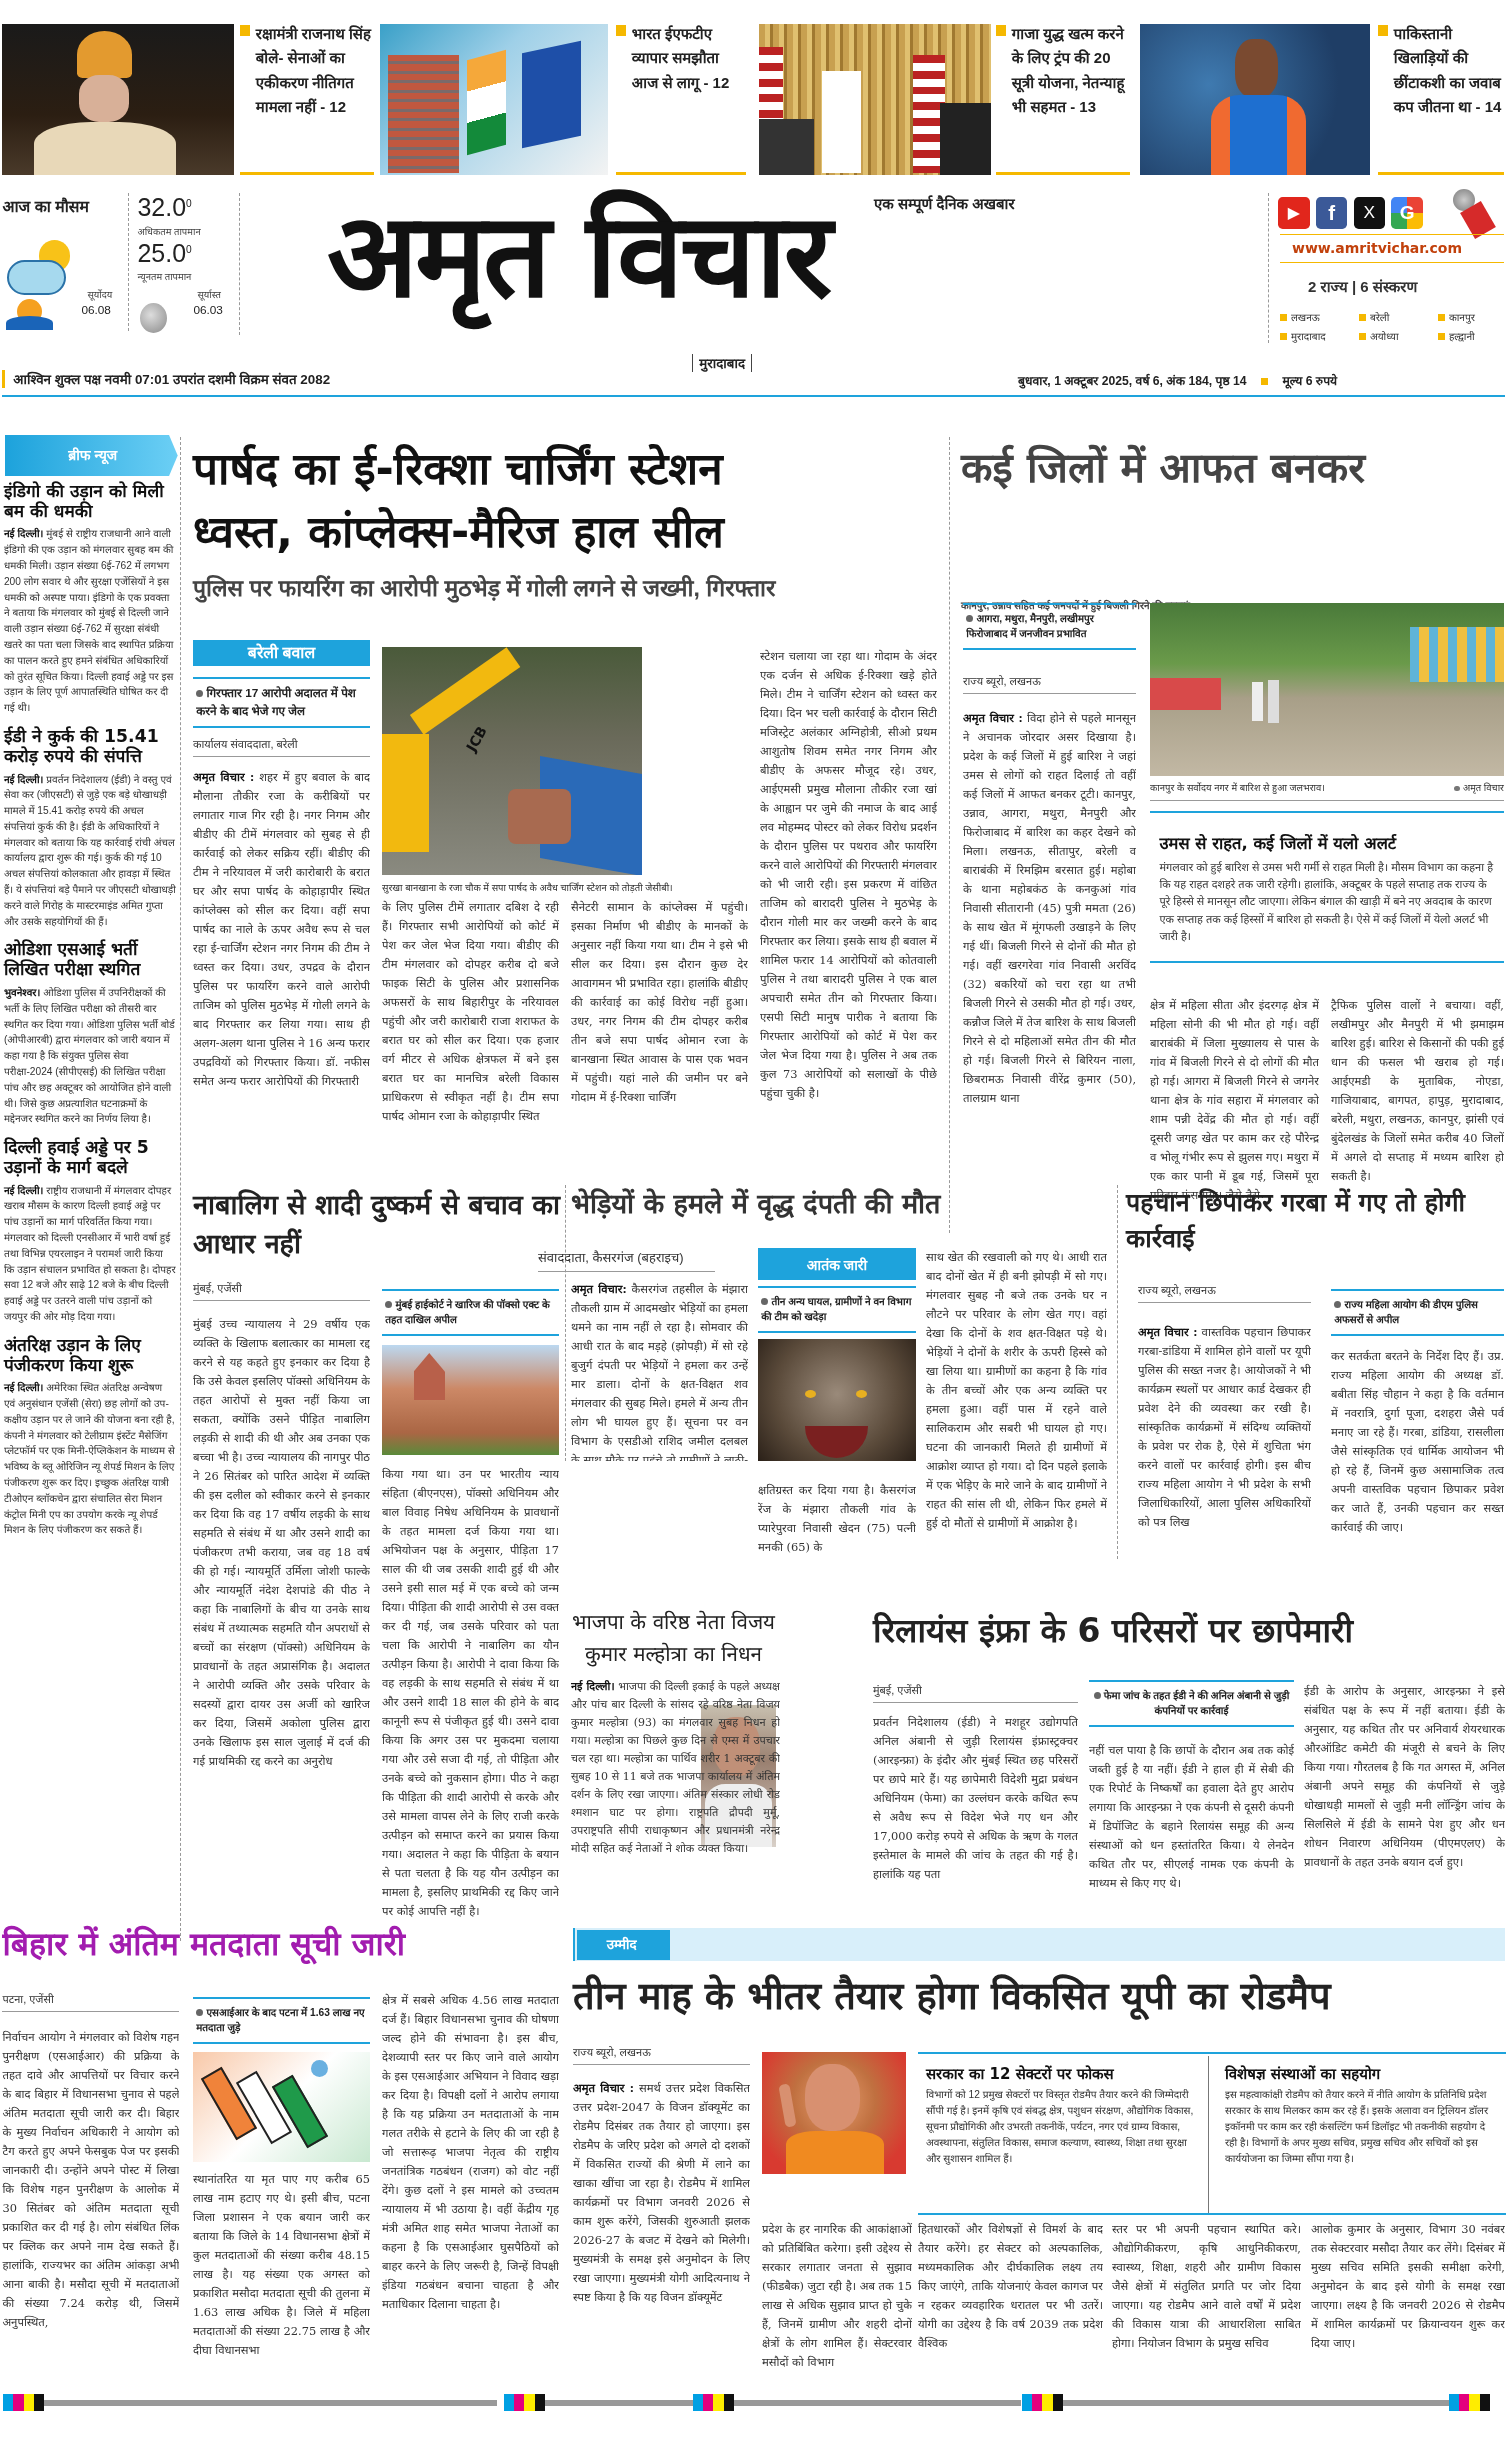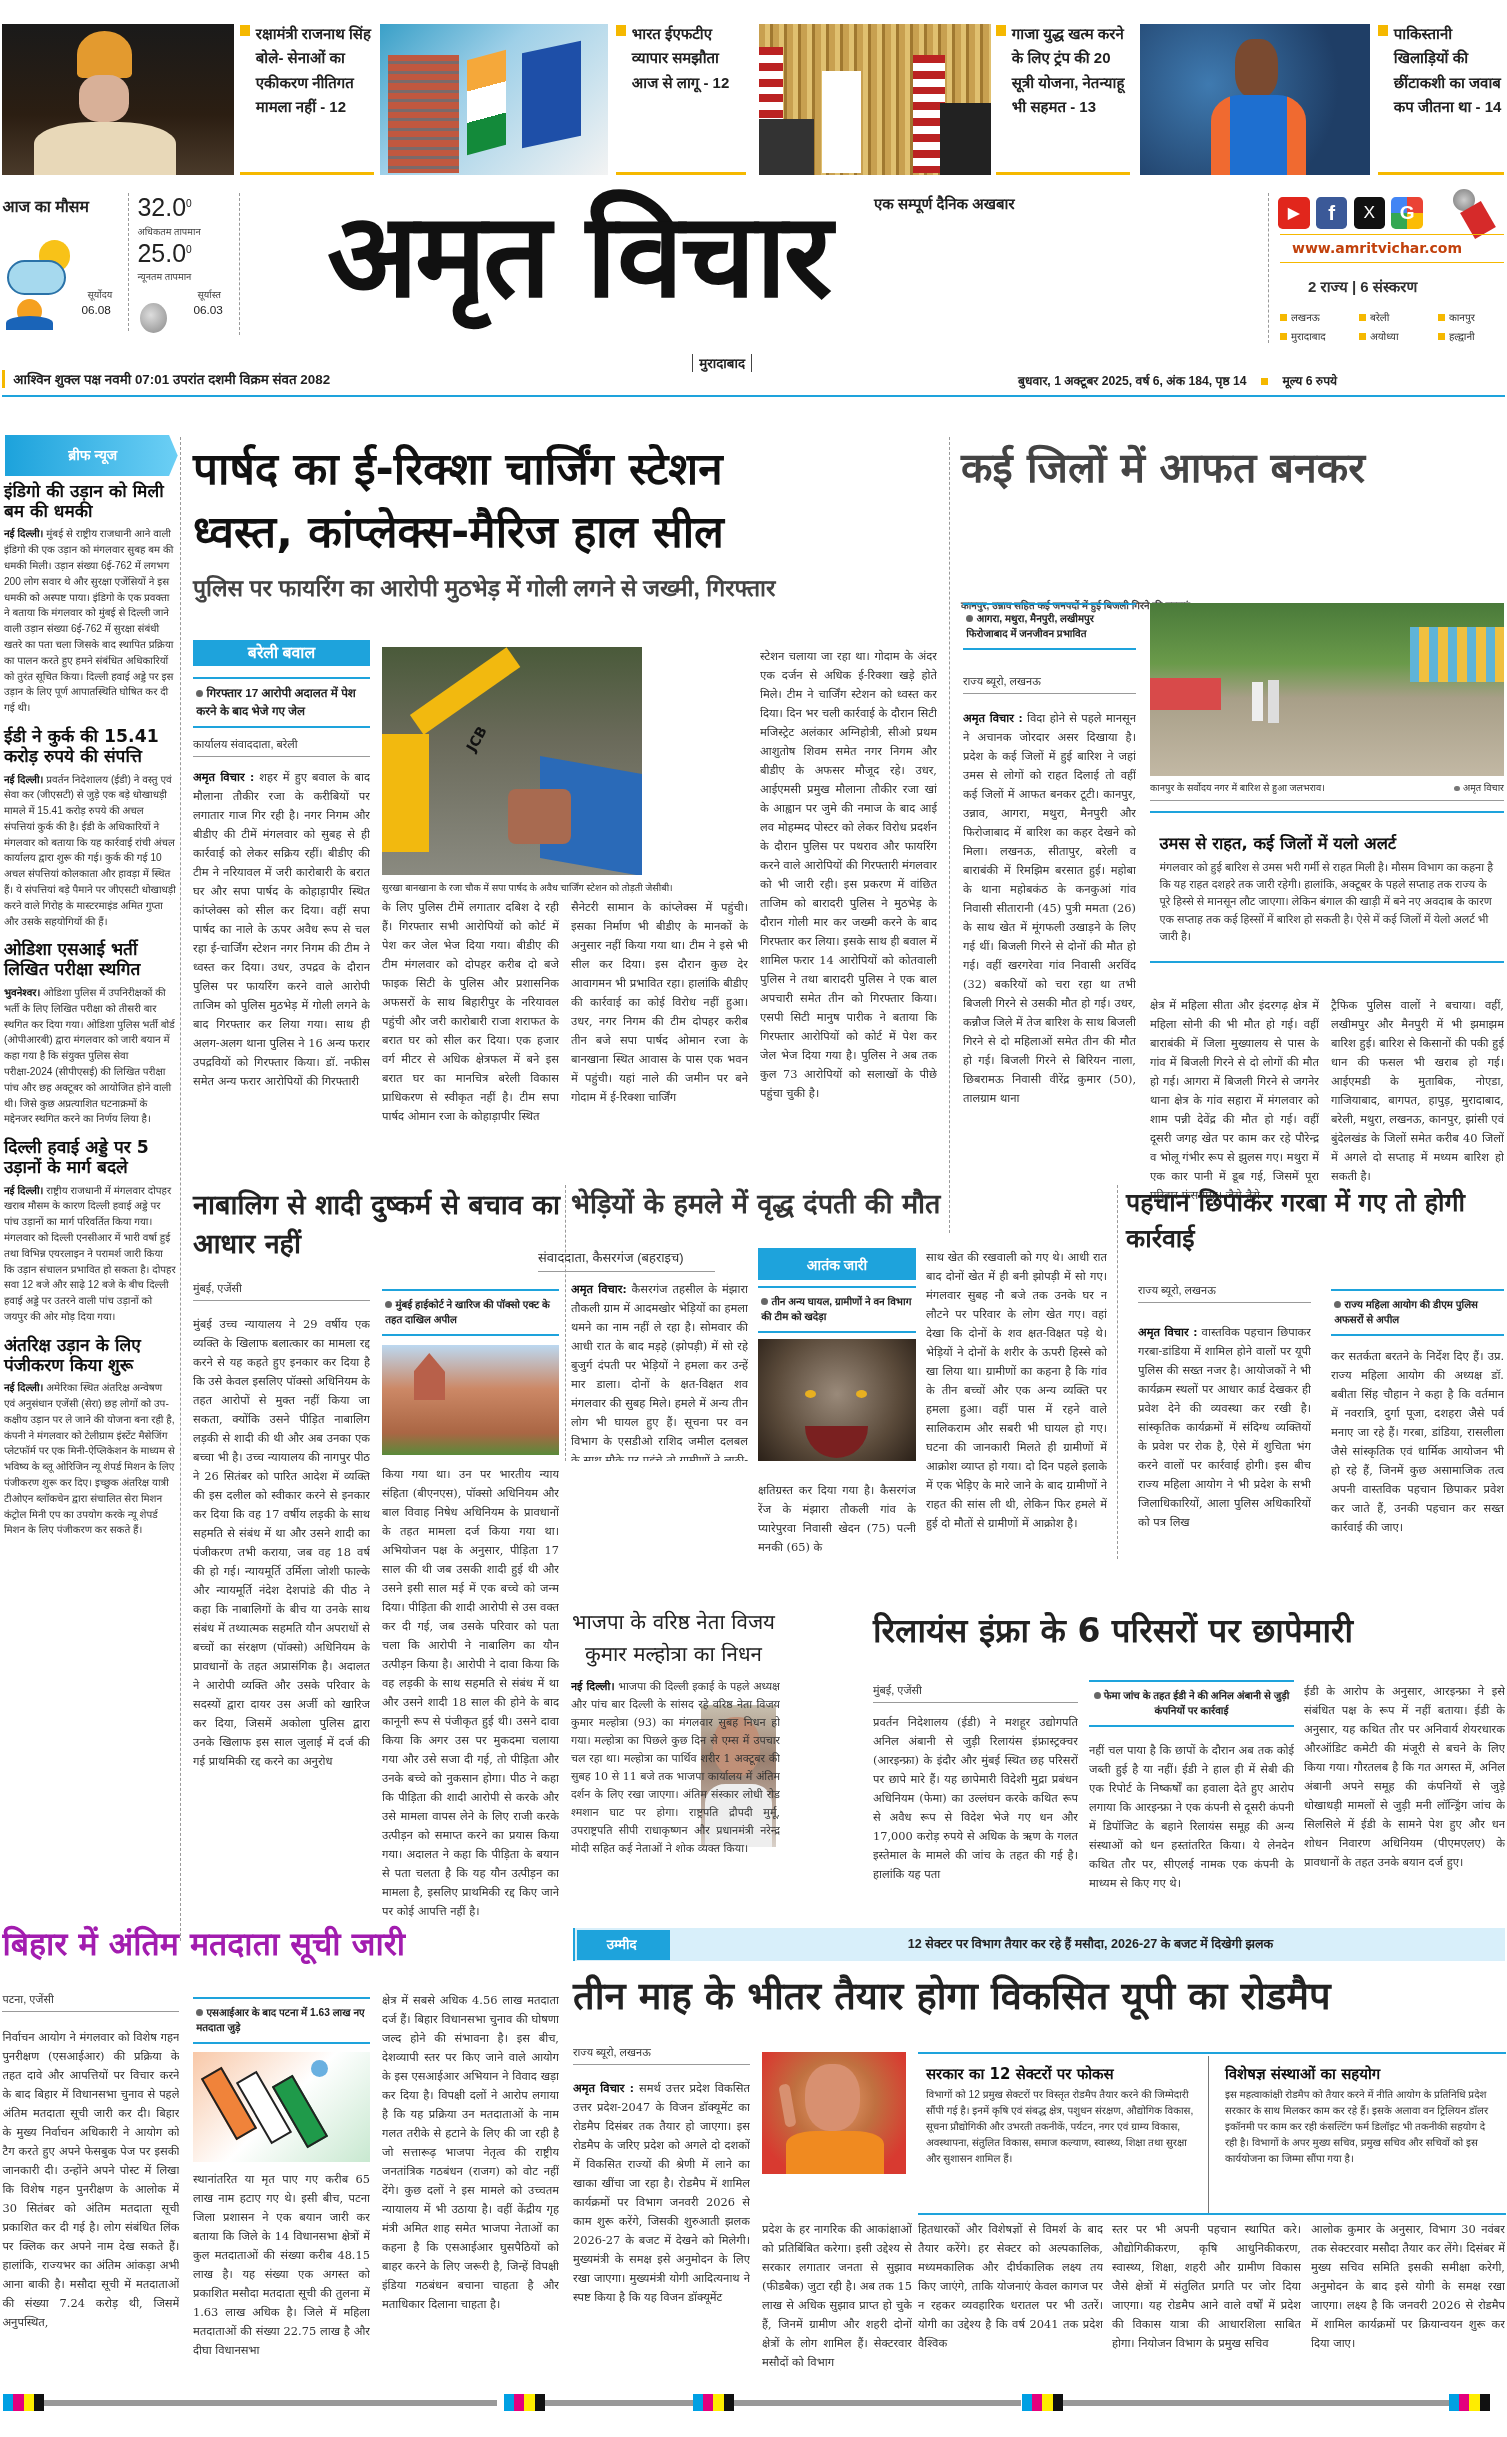--- a/index.html
+++ b/index.html
@@ -243,21 +243,20 @@
   <div style="position:absolute;left:23.6px;top:15.8px;width:23.6px;height:71px;background:#f0833a;border:2.4px solid #222;transform:rotate(-30deg)"></div>
   <div style="position:absolute;left:59px;top:19.7px;width:23.6px;height:71px;background:#fff;border:2.4px solid #222;transform:rotate(-30deg)"></div>
   <div style="position:absolute;left:95px;top:23.6px;width:23.6px;height:71px;background:#1f9a4a;border:2.4px solid #222;transform:rotate(-30deg)"></div>
   <div style="position:absolute;left:118px;top:7.9px;width:17.3px;height:17.3px;background:#6ab0e0;border-radius:50%"></div>
 </div>
 <div class="col-text" style="position:absolute;left:193px;top:2170px;width:177px;height:205px;overflow:hidden">स्थानांतरित या मृत पाए गए करीब 65 लाख नाम हटाए गए थे। इसी बीच, पटना जिला प्रशासन ने एक बयान जारी कर बताया कि जिले के 14 विधानसभा क्षेत्रों में कुल मतदाताओं की संख्या करीब 48.15 लाख है। यह संख्या एक अगस्त को प्रकाशित मसौदा मतदाता सूची की तुलना में 1.63 लाख अधिक है। जिले में महिला मतदाताओं की संख्या 22.75 लाख है और दीघा विधानसभा</div>
 <div class="col-text" style="position:absolute;left:382px;top:1991px;width:177px;height:384px;overflow:hidden">क्षेत्र में सबसे अधिक 4.56 लाख मतदाता दर्ज हैं। बिहार विधानसभा चुनाव की घोषणा जल्द होने की संभावना है। इस बीच, देशव्यापी स्तर पर किए जाने वाले आयोग के इस एसआईआर अभियान ने विवाद खड़ा कर दिया है। विपक्षी दलों ने आरोप लगाया है कि यह प्रक्रिया उन मतदाताओं के नाम गलत तरीके से हटाने के लिए की जा रही है जो सत्तारूढ़ भाजपा नेतृत्व की राष्ट्रीय जनतांत्रिक गठबंधन (राजग) को वोट नहीं देंगे। कुछ दलों ने इस मामले को उच्चतम न्यायालय में भी उठाया है। वहीं केंद्रीय गृह मंत्री अमित शाह समेत भाजपा नेताओं का कहना है कि एसआईआर घुसपैठियों को बाहर करने के लिए जरूरी है, जिन्हें विपक्षी इंडिया गठबंधन बचाना चाहता है और मताधिकार दिलाना चाहता है।</div>
 
 <div style="position:absolute;left:573px;top:1928px;width:932px;height:33px;background:#d8effa;border-left:2.4px solid #1ea3dc">
   <div class="bluebar" style="position:absolute;left:1.6px;top:1.6px;width:93px;height:30px;line-height:30px;font-family:'Liberation Sans',sans-serif;font-size:13.4px;border-right:3.2px solid #1ea3dc">उम्मीद</div>
-  <div style="position:absolute;left:102px;top:0;width:827px;text-align:center;line-height:33px;font-family:'Liberation Sans',sans-serif;font-weight:bold;font-size:12.6px;color:#222">12 सेक्टर पर विभाग तैयार कर रहे हैं मसौदा, 2026-27 के बजट में दिखेगी झलक</div>
 </div>
 <div class="hl" style="position:absolute;left:573px;top:1969px;width:932px;font-size:38px;line-height:54px;color:#222;white-space:nowrap">तीन माह के भीतर तैयार होगा विकसित यूपी का रोडमैप</div>
 <div class="byline" style="position:absolute;left:573px;top:2044px;width:177px">राज्य ब्यूरो, लखनऊ</div>
 <div class="col-text" style="position:absolute;left:573px;top:2079px;width:177px;height:295px;overflow:hidden"><span class="lead">अमृत विचार :</span> <span>समर्थ उत्तर प्रदेश विकसित उत्तर प्रदेश-2047 के विजन डॉक्यूमेंट का रोडमैप दिसंबर तक तैयार हो जाएगा। इस रोडमैप के जरिए प्रदेश को अगले दो दशकों में विकसित राज्यों की श्रेणी में लाने का खाका खींचा जा रहा है। रोडमैप में शामिल कार्यक्रमों पर विभाग जनवरी 2026 से काम शुरू करेंगे, जिसकी शुरुआती झलक 2026-27 के बजट में देखने को मिलेगी। मुख्यमंत्री के समक्ष इसे अनुमोदन के लिए रखा जाएगा। मुख्यमंत्री योगी आदित्यनाथ ने स्पष्ट किया है कि यह विजन डॉक्यूमेंट</span></div>
 <div class="photo" style="left:762px;top:2052px;width:144px;height:122px;background:radial-gradient(circle at 50% 40%,#e8a070 0%,#c07040 40%,#d83a30 80%)">
   <div style="position:absolute;left:43px;top:11.8px;width:55px;height:67px;background:#d89070;border-radius:45%"></div>
   <div style="position:absolute;left:23.6px;top:79px;width:98px;height:43px;background:#f08a20;border-radius:30% 30% 0 0"></div>
   <div style="position:absolute;left:19.7px;top:31.5px;width:11px;height:43px;background:#d89070;border-radius:4.7px;transform:rotate(-10deg)"></div>
 </div>
 <div class="col-text" style="position:absolute;left:762px;top:2220px;width:150px;height:158px;overflow:hidden">प्रदेश के हर नागरिक की आकांक्षाओं को प्रतिबिंबित करेगा। इसी उद्देश्य से सरकार लगातार जनता से सुझाव (फीडबैक) जुटा रही है। अब तक 15 लाख से अधिक सुझाव प्राप्त हो चुके हैं, जिनमें ग्रामीण और शहरी दोनों क्षेत्रों के लोग शामिल हैं। सेक्टरवार मसौदों को विभाग</div>
@@ -266,21 +265,21 @@
 <div style="position:absolute;left:918px;top:2056px;width:291px;height:158px;padding:9.5px 7.9px;border-right:0.8px solid #777">
   <div class="hl" style="font-size:15px;margin-bottom:4.7px">सरकार का 12 सेक्टरों पर फोकस</div>
   <div class="col-text sans" style="font-size:10.2px;line-height:15.8px;text-align:left">विभागों को 12 प्रमुख सेक्टरों पर विस्तृत रोडमैप तैयार करने की जिम्मेदारी सौंपी गई है। इनमें कृषि एवं संबद्ध क्षेत्र, पशुधन संरक्षण, औद्योगिक विकास, सूचना प्रौद्योगिकी और उभरती तकनीकें, पर्यटन, नगर एवं ग्राम्य विकास, अवस्थापना, संतुलित विकास, समाज कल्याण, स्वास्थ्य, शिक्षा तथा सुरक्षा और सुशासन शामिल हैं।</div>
 </div>
 <div style="position:absolute;left:1217px;top:2056px;width:288px;height:158px;padding:9.5px 7.9px">
   <div class="hl" style="font-size:15px;margin-bottom:4.7px">विशेषज्ञ संस्थाओं का सहयोग</div>
   <div class="col-text sans" style="font-size:10.2px;line-height:15.8px;text-align:left">इस महत्वाकांक्षी रोडमैप को तैयार करने में नीति आयोग के प्रतिनिधि प्रदेश सरकार के साथ मिलकर काम कर रहे हैं। इसके अलावा वन ट्रिलियन डॉलर इकॉनमी पर काम कर रही कंसल्टिंग फर्म डिलॉइट भी तकनीकी सहयोग दे रही है। विभागों के अपर मुख्य सचिव, प्रमुख सचिव और सचिवों को इस कार्ययोजना का जिम्मा सौंपा गया है।</div>
 </div>
 <div style="position:absolute;left:918px;top:2213px;width:588px;border-top:2.4px solid #1ea3dc"></div>
 
-<div class="col-text" style="position:absolute;left:918px;top:2220px;width:185px;height:158px;overflow:hidden">हितधारकों और विशेषज्ञों से विमर्श के बाद तैयार करेंगे। हर सेक्टर को अल्पकालिक, मध्यमकालिक और दीर्घकालिक लक्ष्य तय किए जाएंगे, ताकि योजनाएं केवल कागज पर न रहकर व्यवहारिक धरातल पर भी उतरें। योगी का उद्देश्य है कि वर्ष 2041 तक प्रदेश वैश्विक</div>
+<div class="col-text" style="position:absolute;left:918px;top:2220px;width:185px;height:158px;overflow:hidden">हितधारकों और विशेषज्ञों से विमर्श के बाद तैयार करेंगे। हर सेक्टर को अल्पकालिक, मध्यमकालिक और दीर्घकालिक लक्ष्य तय किए जाएंगे, ताकि योजनाएं केवल कागज पर न रहकर व्यवहारिक धरातल पर भी उतरें। योगी का उद्देश्य है कि वर्ष 2039 तक प्रदेश वैश्विक</div>
 <div class="col-text" style="position:absolute;left:1112px;top:2220px;width:189px;height:158px;overflow:hidden">स्तर पर भी अपनी पहचान स्थापित करे। औद्योगिकीकरण, कृषि आधुनिकीकरण, स्वास्थ्य, शिक्षा, शहरी और ग्रामीण विकास जैसे क्षेत्रों में संतुलित प्रगति पर जोर दिया जाएगा। यह रोडमैप आने वाले वर्षों में प्रदेश की विकास यात्रा की आधारशिला साबित होगा। नियोजन विभाग के प्रमुख सचिव</div>
 <div class="col-text" style="position:absolute;left:1311px;top:2220px;width:194px;height:158px;overflow:hidden">आलोक कुमार के अनुसार, विभाग 30 नवंबर तक सेक्टरवार मसौदा तैयार कर लेंगे। दिसंबर में मुख्य सचिव समिति इसकी समीक्षा करेगी, अनुमोदन के बाद इसे योगी के समक्ष रखा जाएगा। लक्ष्य है कि जनवरी 2026 से रोडमैप में शामिल कार्यक्रमों पर क्रियान्वयन शुरू कर दिया जाए।</div>
 
 <div class="cmyk" style="left:3.2px;top:2394px">
     <span style="background:#00a0e3"></span>
     <span style="background:#e3007e"></span>
     <span style="background:#ffed00"></span>
     <span style="background:#111"></span>
   </div>
 <div class="grayline" style="left:44px;top:2400px;width:453px"></div>

